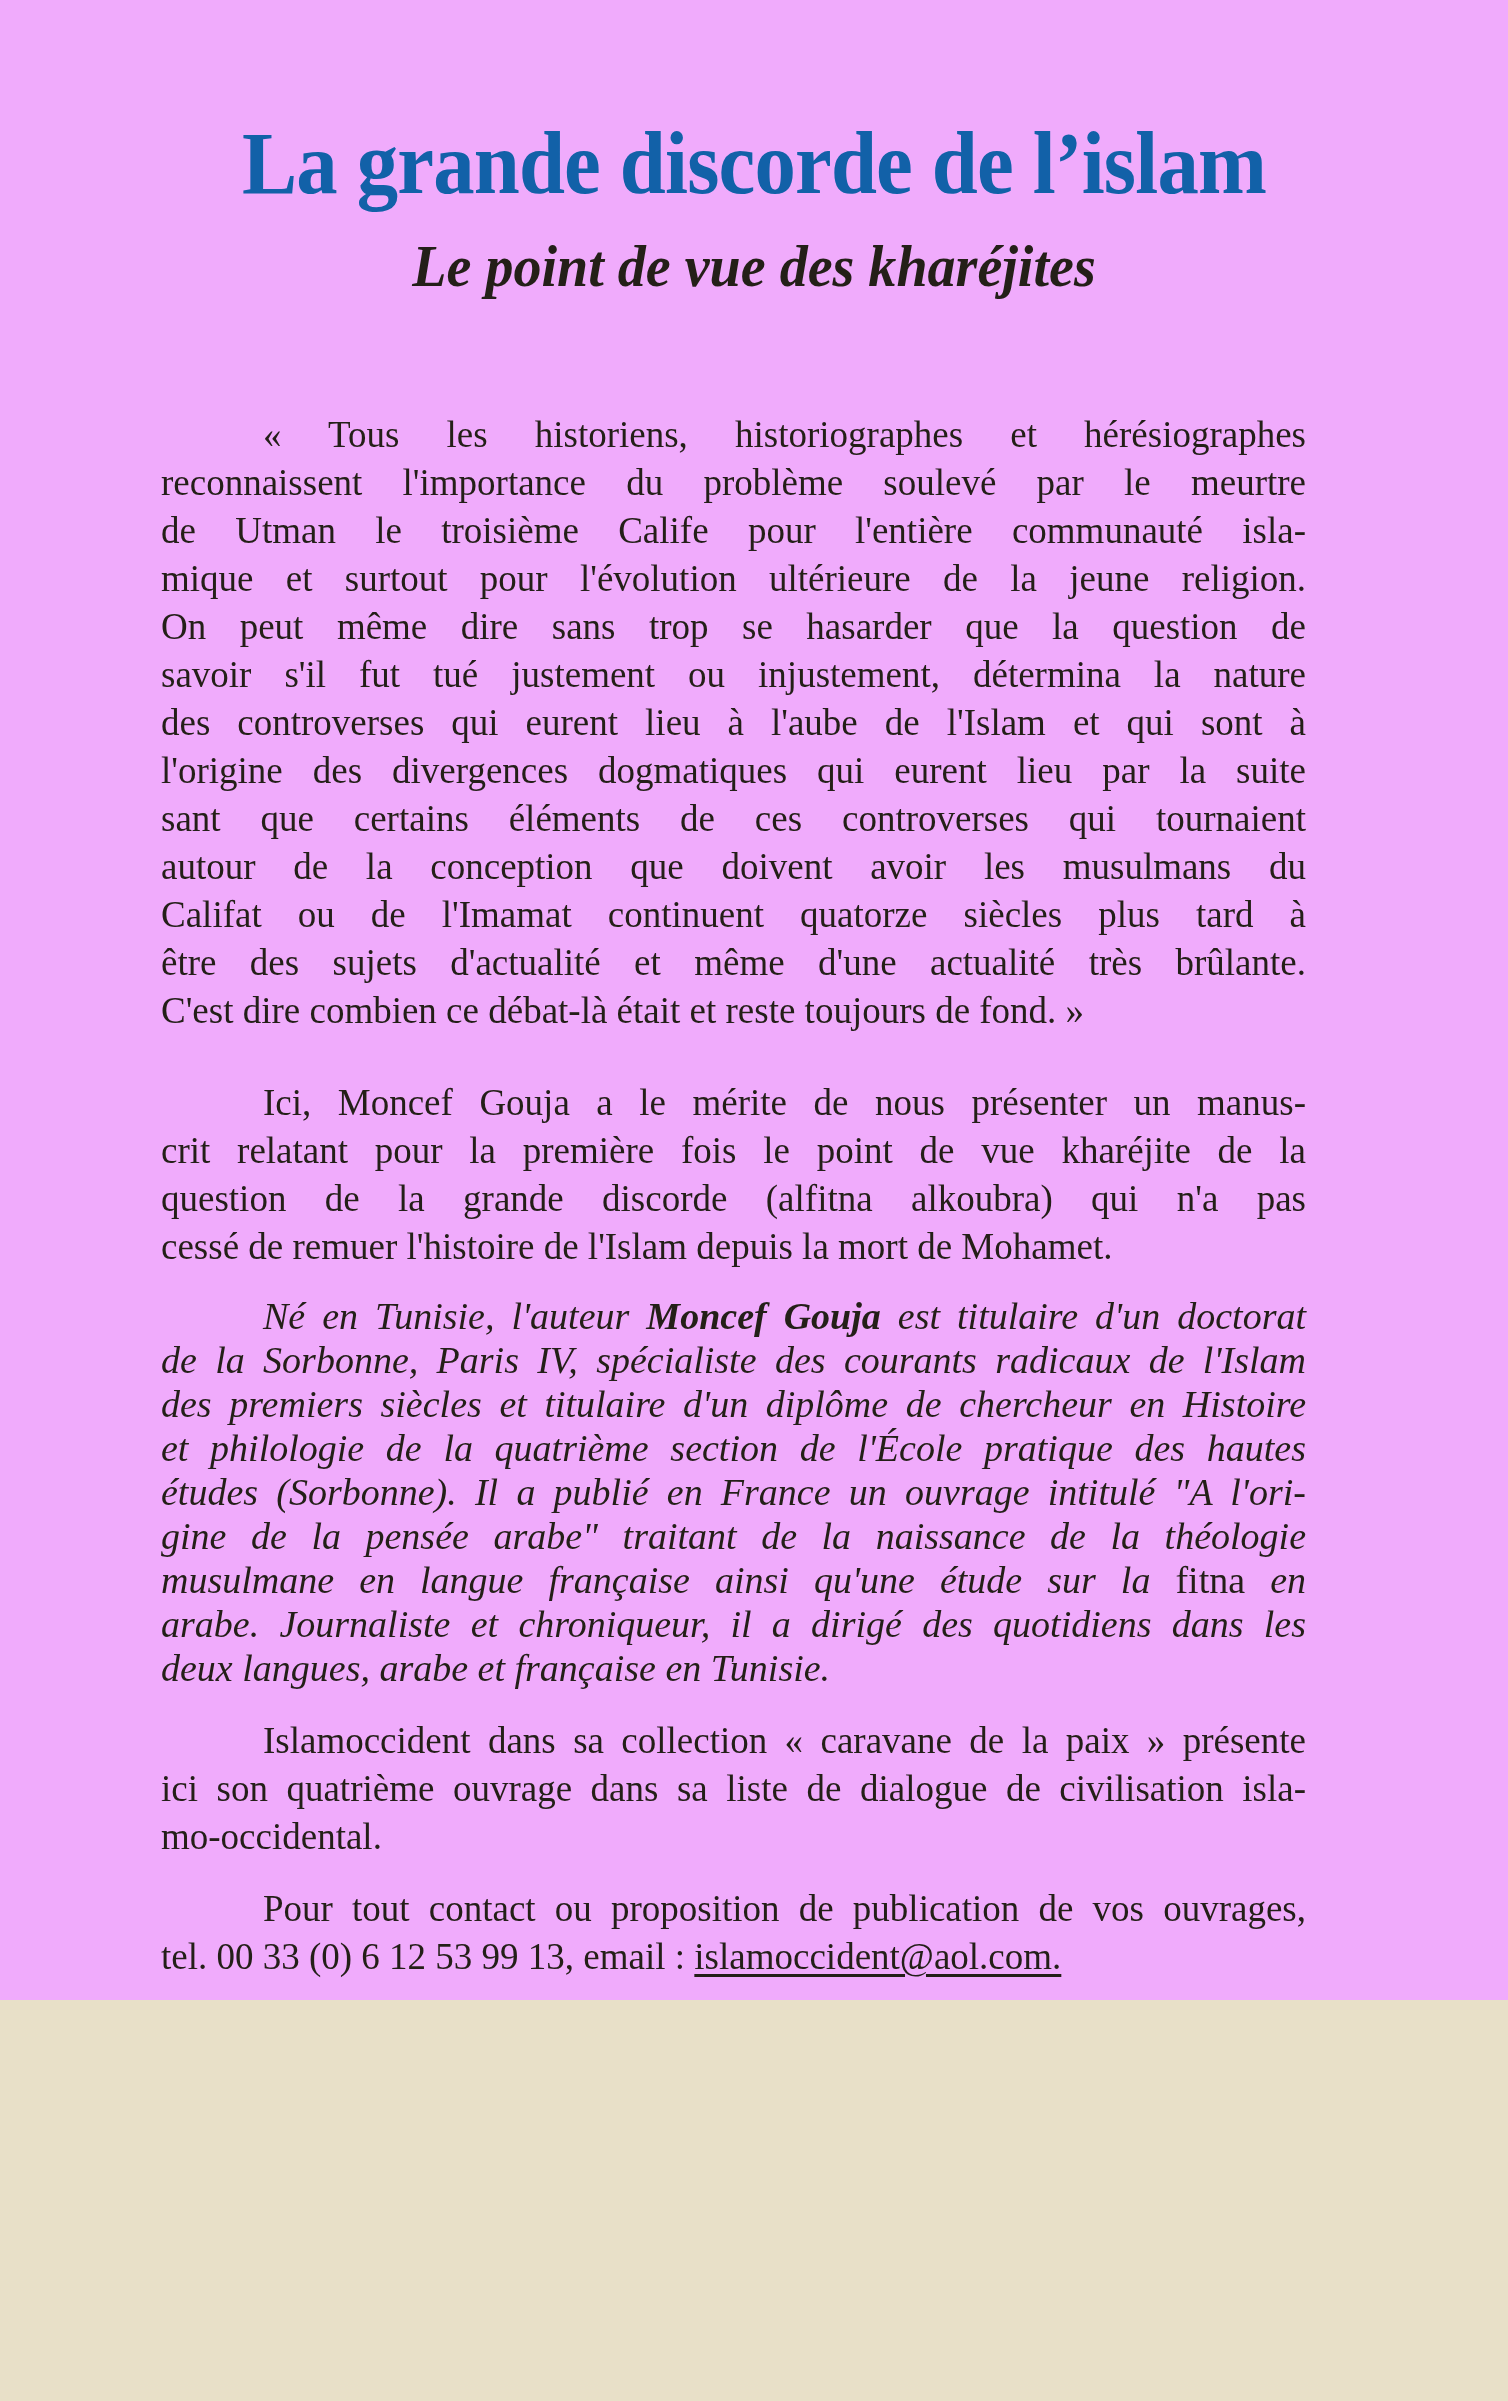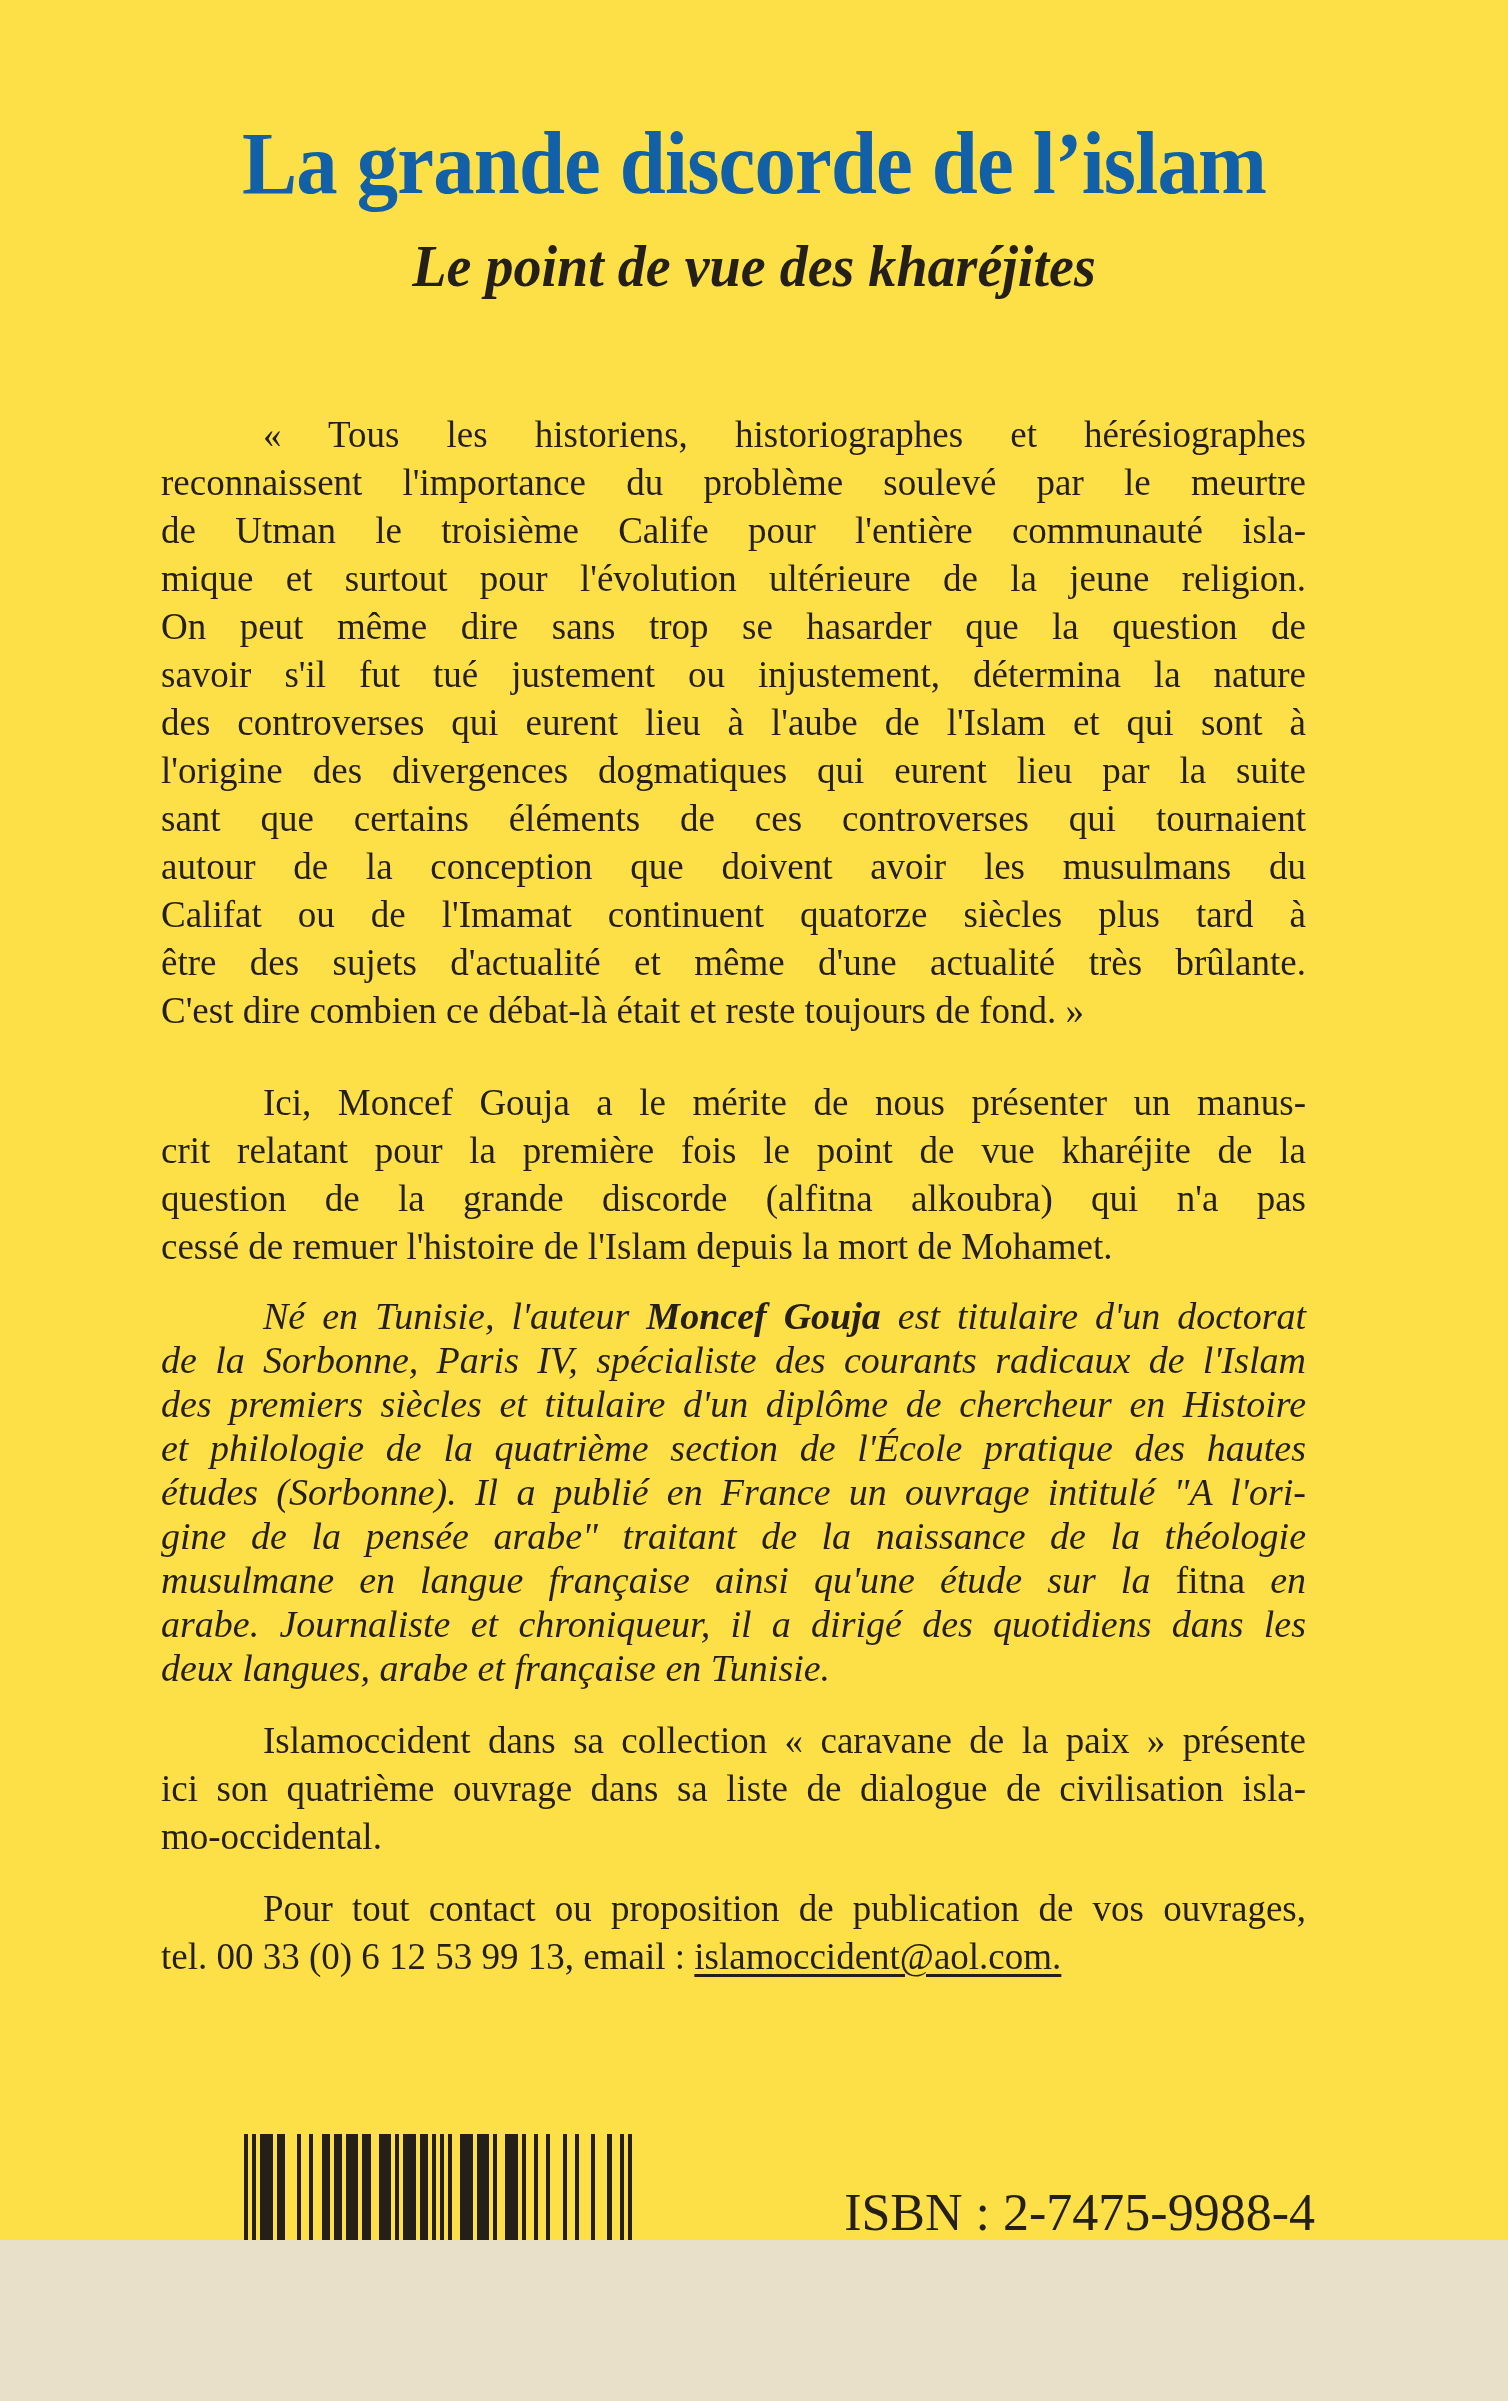--- a/index.html
+++ b/index.html
@@ -1,21 +1,21 @@
 <!DOCTYPE html>
 <html lang="fr" style="font-size:15px"><head>
 <meta charset="utf-8">
 <title>Back cover</title>
 <style>
   html,body{margin:0;padding:0;background:#e8e0c8;}
   .cover{
     position:relative;
-    width:1508px;height:2240px;
+    width:1508px;height:2000px;
     margin:0 auto;
-    background:#fde047;
+    background:#f0abfc;
     font-family:"Liberation Serif","DejaVu Serif",serif;
     color:#241f18;
     overflow:hidden;
   }
   .title{
     position:absolute;top:119px;left:0;right:0;
     text-align:center;
     font-size:89px;line-height:1;font-weight:bold;
     color:#1261a8;
     white-space:nowrap;

